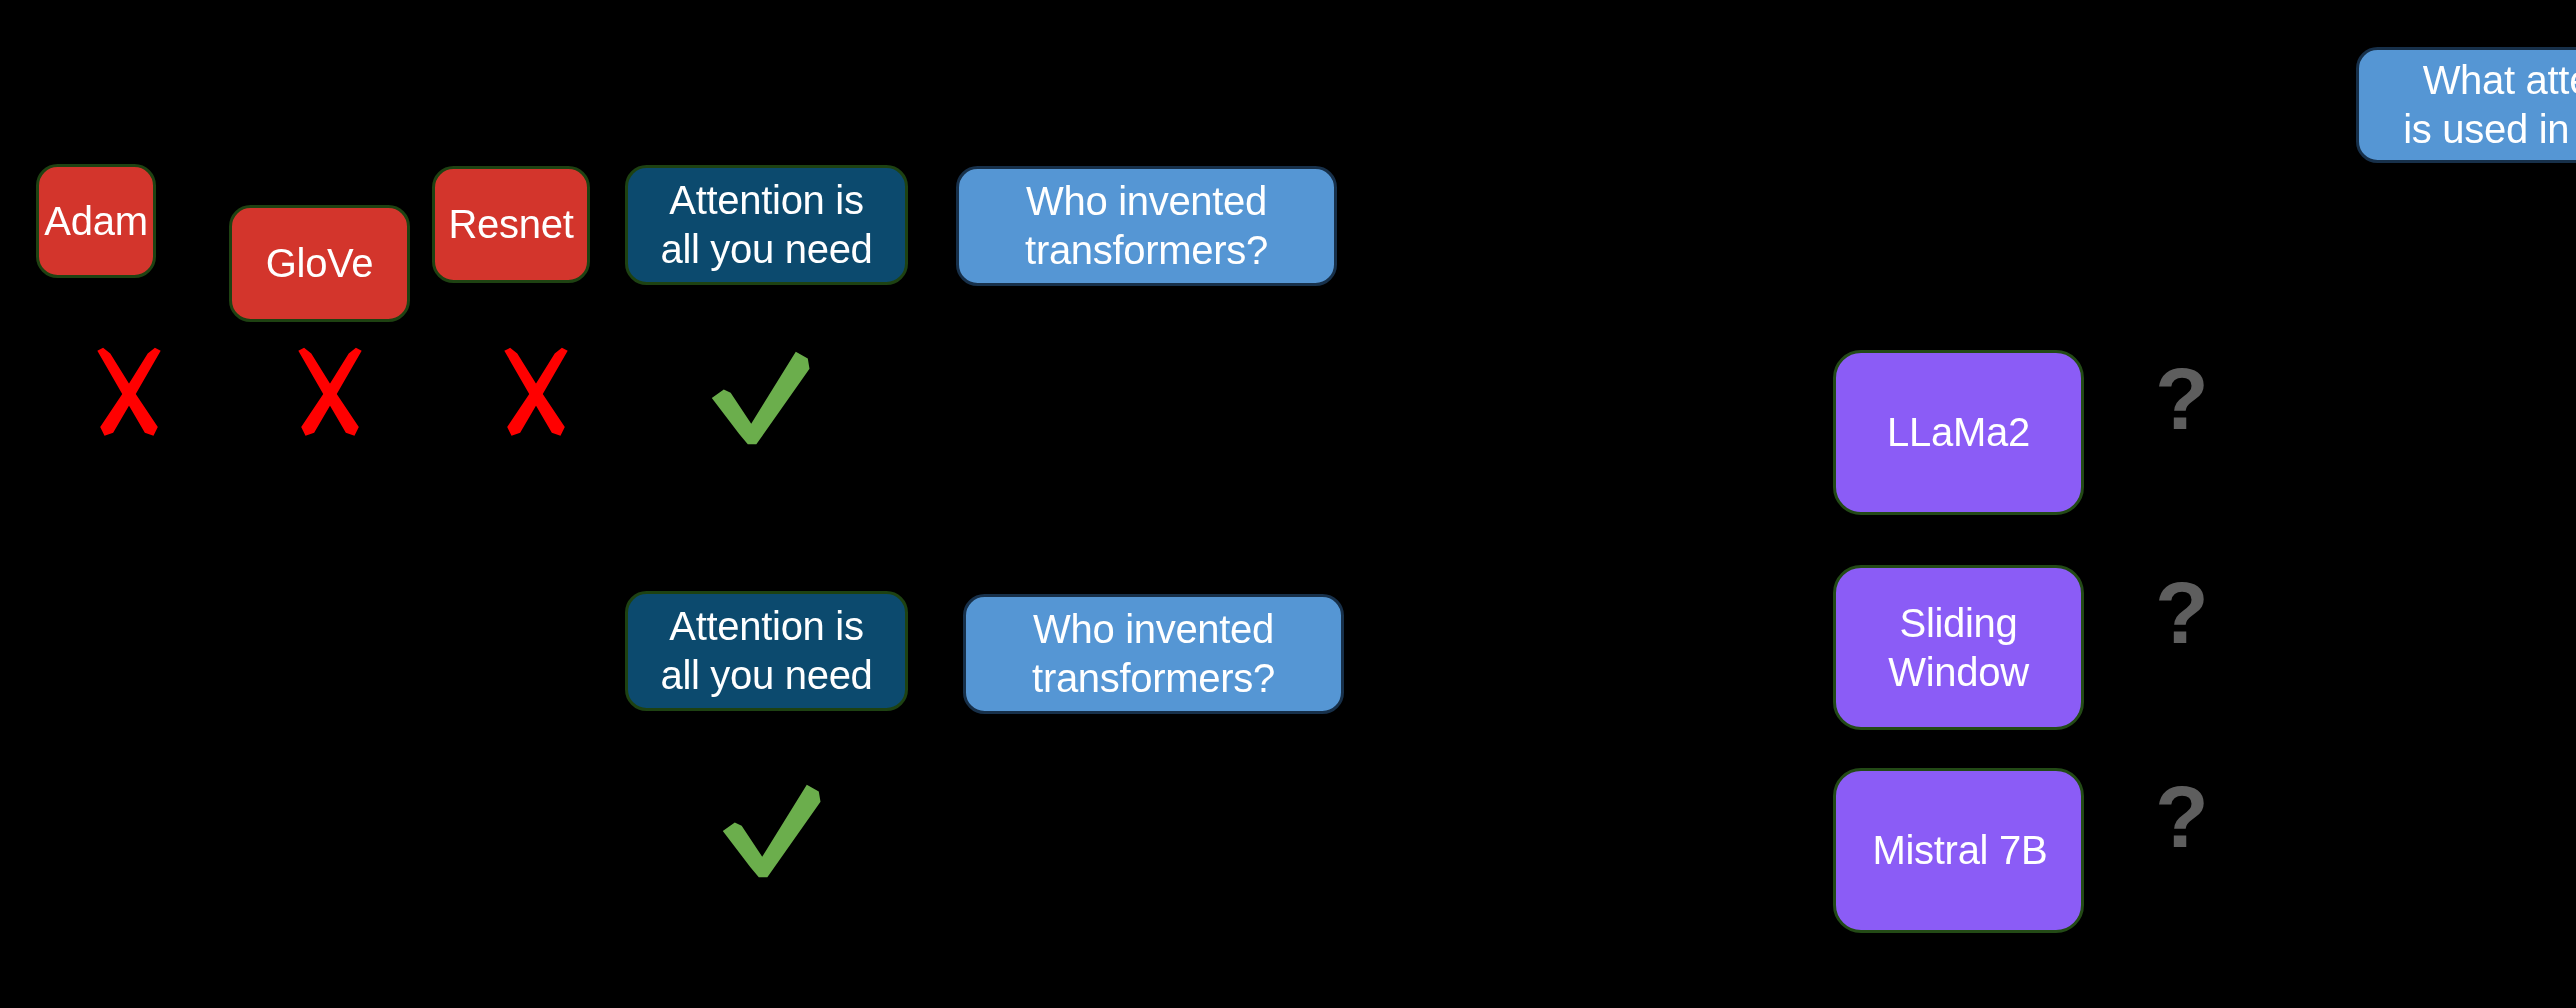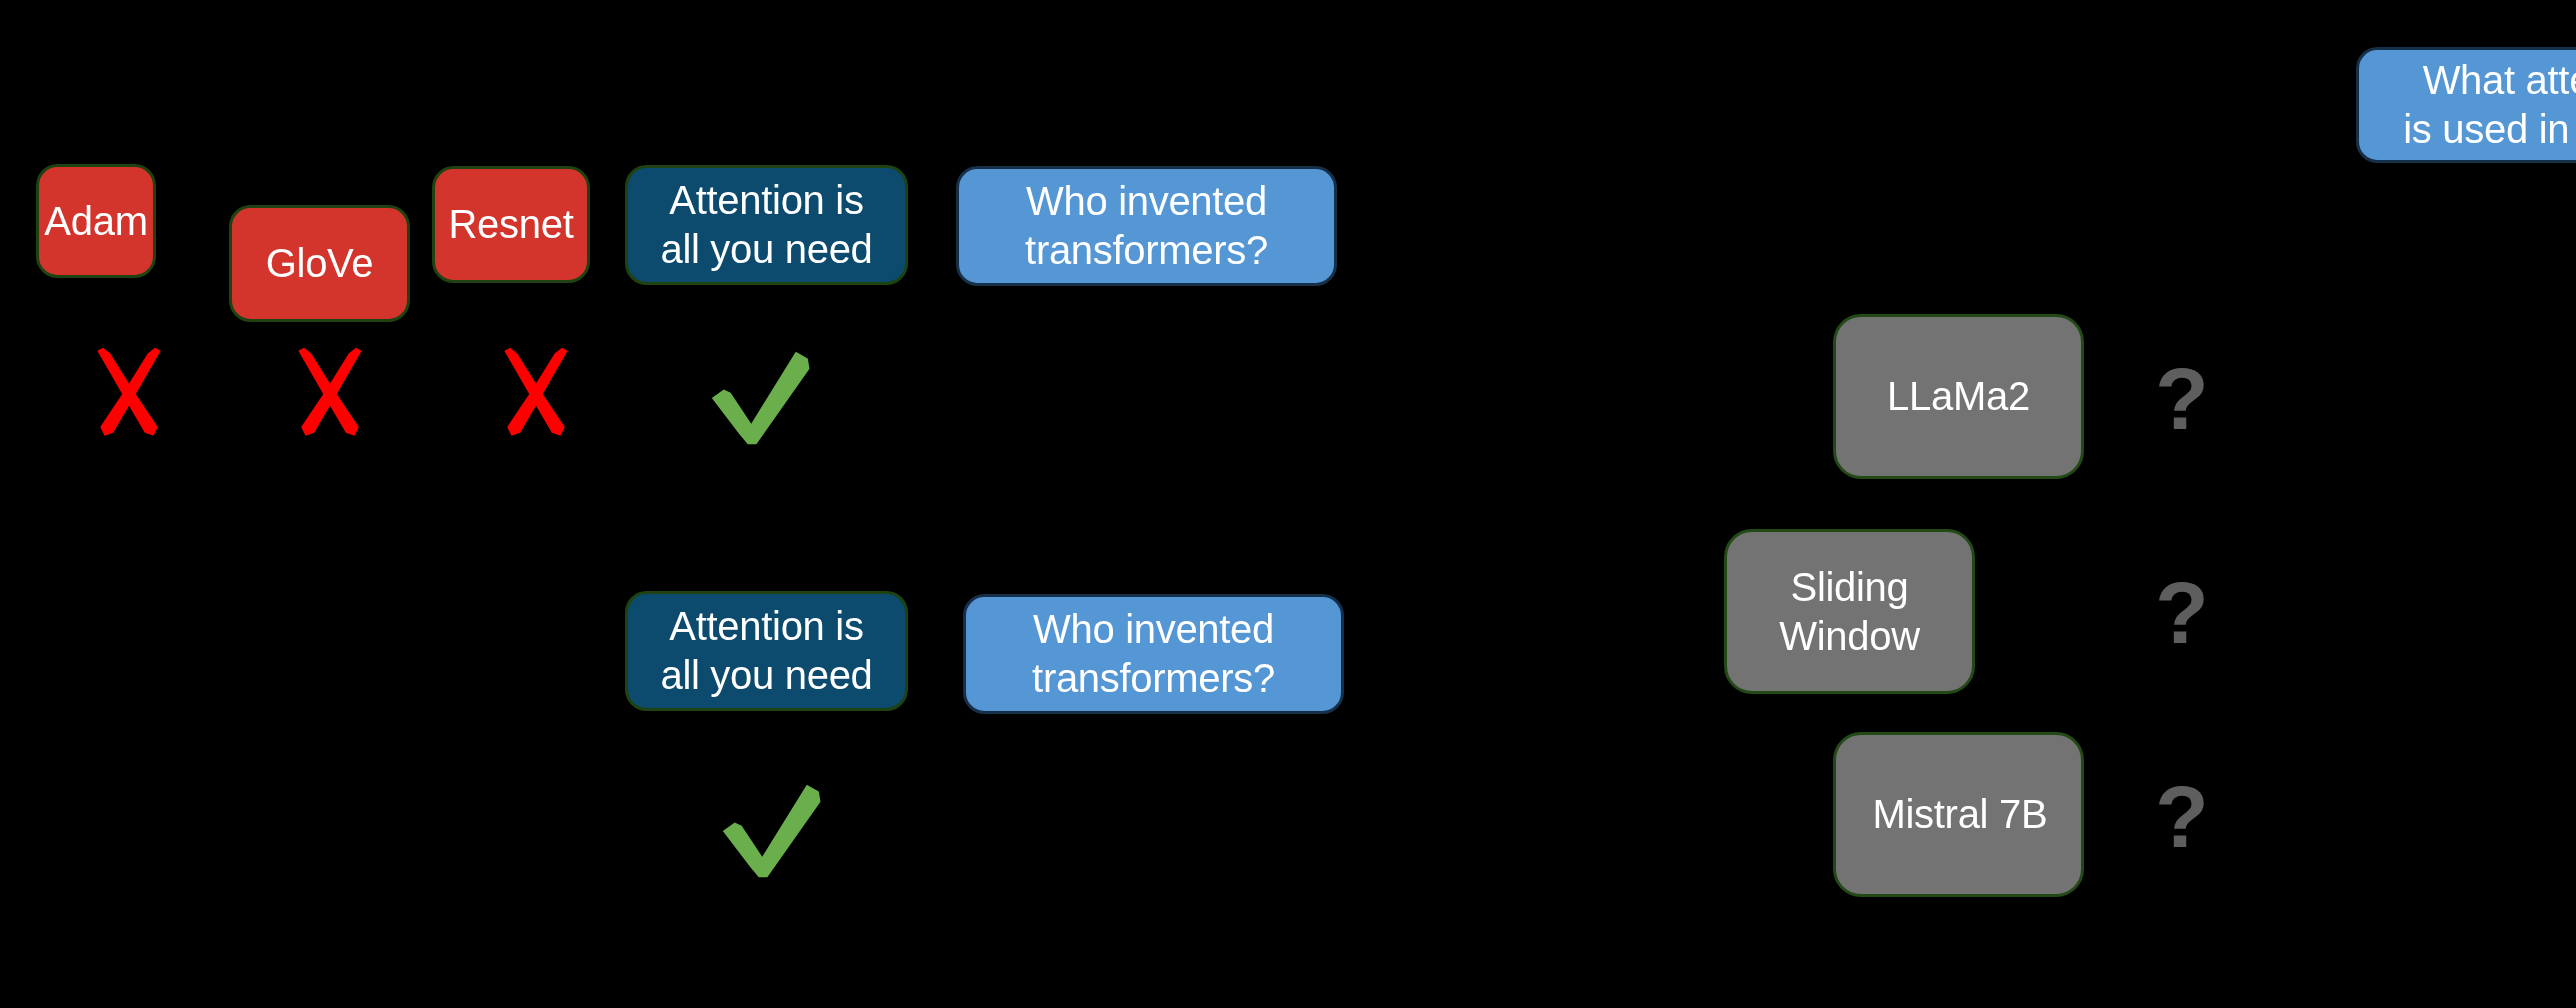--- a/index.html
+++ b/index.html
@@ -46,23 +46,24 @@
     background: #0c4a6e;
     border-color: #1e4212;
     border-width: 3.6px;
   }
   .card-blue {
     background: #5596d4;
     border-color: #17304a;
     border-width: 3.6px;
   }
   .card-gray {
-    background: #737373;
+    background: #8b5cf6;
     border-color: #234a16;
     border-width: 3.6px;
+    margin-top: 36px;
   }
 
   
   .mark {
     position: absolute;
   }
   .mark svg { display: block; width: 100%; height: 100%; }
 
   
   .qmark {
@@ -132,21 +133,21 @@
 
   <div class="mark" style="left:721px; top:783px; width:103px; height:96px;">
     <svg viewBox="0 0 120 112" aria-hidden="true">
       <polygon fill="#6bae4c" points="2,56 16,46 24,50 48,86 100,2 114,10 116,22 54,110 44,110 34,98"></polygon>
     </svg>
   </div>
 
   <div class="card card-gray" style="left:1833px; top:314px; width:251px; height:165px; font-size:40px; border-radius:28px;">LLaMa2</div>
   <div class="qmark" style="left:2151px; top:355px; width:62px; height:88px; font-size:88px;">?</div>
 
-  <div class="card card-gray" style="left:1724px; top:529px; width:251px; height:165px; font-size:40px; border-radius:28px;">Sliding
+  <div class="card card-gray" style="left:1833px; top:529px; width:251px; height:165px; font-size:40px; border-radius:28px;">Sliding
 Window</div>
   <div class="qmark" style="left:2151px; top:569px; width:62px; height:88px; font-size:88px;">?</div>
 
   <div class="card card-gray" style="left:1833px; top:732px; width:251px; height:165px; font-size:40px; border-radius:28px;padding-left:10px;">Mistral 7B</div>
   <div class="qmark" style="left:2151px; top:773px; width:62px; height:88px; font-size:88px;">?</div>
 
 </div>
 
 
 </body></html>

